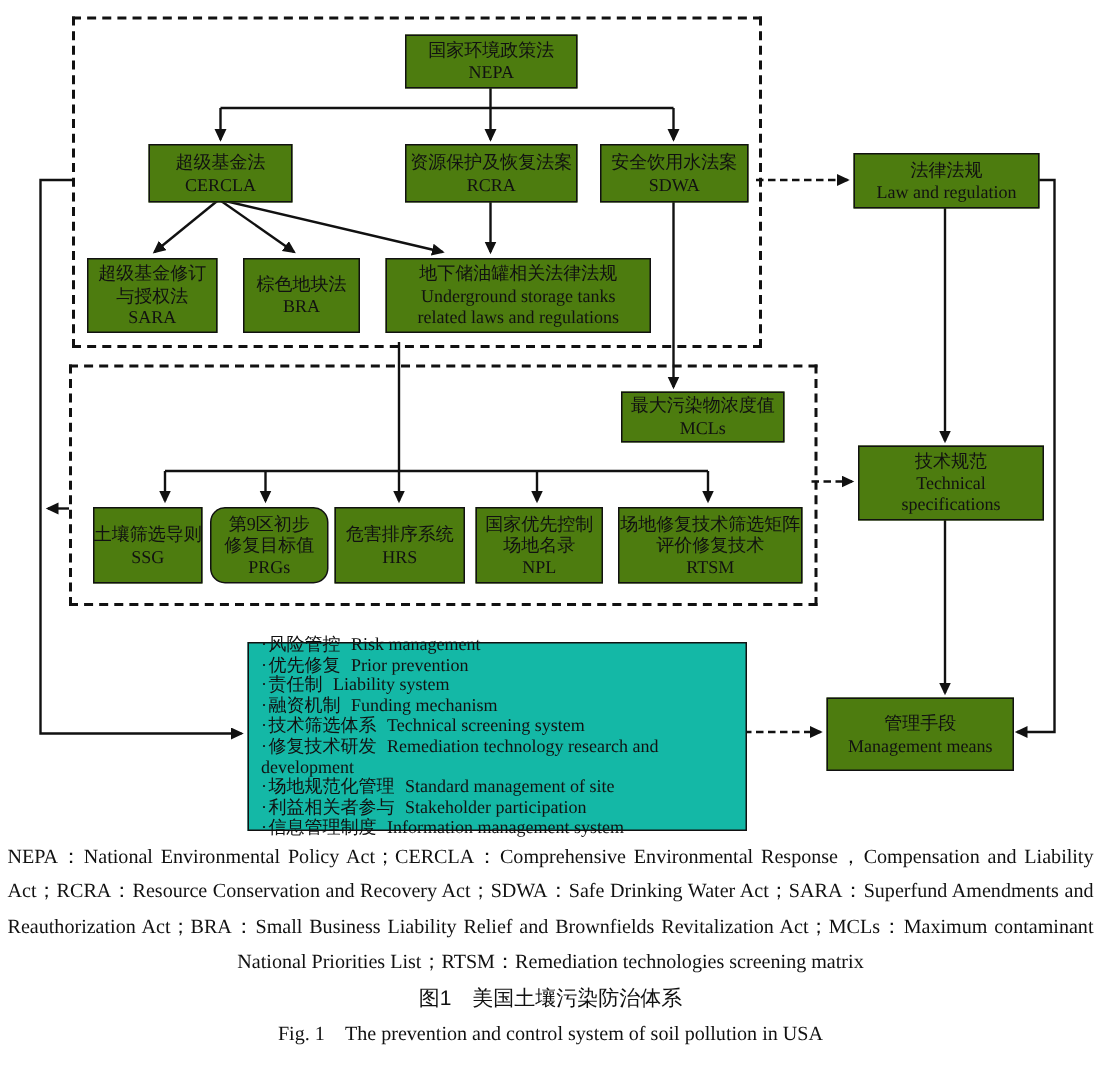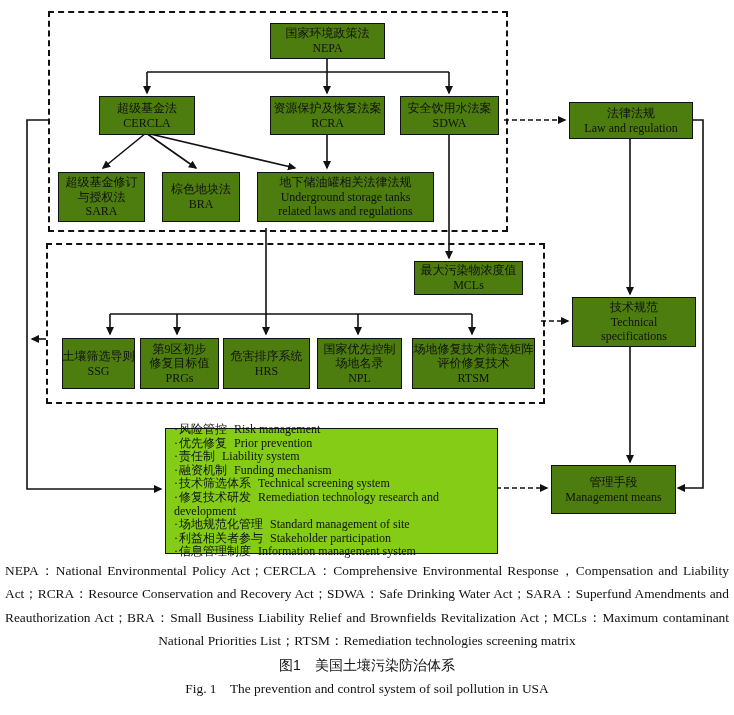--- a/index.html
+++ b/index.html
@@ -5,21 +5,21 @@
   html,body{margin:0;padding:0;background:#fff;}
   .stage{position:relative;width:734px;height:715px;background:#fff;
          font-family:"Liberation Serif","DejaVu Serif",serif;color:#111;overflow:hidden;}
   .connectors{position:absolute;left:0;top:0;width:734px;height:715px;pointer-events:none;}
   .dashed-frame{position:absolute;border:2px dashed #111;background:transparent;}
   .node{position:absolute;border:1.6px solid #111;background:#4d7c0f;display:flex;
         flex-direction:column;justify-content:center;align-items:center;text-align:center;
         font-size:12px;line-height:1.22;}
   .node .zh{white-space:nowrap;}
   .node .en{white-space:nowrap;}
-  .list-box{position:absolute;border:1.6px solid #111;background:#84cc16;display:flex;
+  .list-box{position:absolute;border:1.6px solid #111;background:#14b8a6;display:flex;
             align-items:center;}
   .list-box ul{list-style:none;margin:0;padding:0 0 0 8px;font-size:12px;line-height:13.6px;}
   .list-box li::before{content:"·";margin-right:1px;}
   .list-box .en{margin-left:7px;}
   .caption{position:absolute;left:5px;right:5px;top:559px;font-size:13.4px;line-height:23.4px;}
   .legend-line{text-align:justify;text-align-last:justify;white-space:nowrap;}
   .legend-line.center{text-align-last:center;white-space:normal;}
   .fig-title-zh{text-align:center;font-family:"Liberation Sans","DejaVu Sans",sans-serif;
                 font-size:14px;margin-top:1px;}
   .fig-title-en{text-align:center;font-size:13.4px;}
@@ -118,21 +118,21 @@
   <div class="node" style="left:414px;top:261px;width:107px;height:32px;">
     <div class="zh">最大污染物浓度值</div>
     <div class="en">MCLs</div>
   </div>
 
   <div class="node" style="left:62px;top:338px;width:71px;height:49px;">
     <div class="zh">土壤筛选导则</div>
     <div class="en">SSG</div>
   </div>
 
-  <div class="node" style="left:140px;top:338px;width:77px;height:49px;">
+  <div class="node" style="left:140px;top:338px;width:77px;height:49px;border-radius:10px;">
     <div class="zh">第9区初步</div>
     <div class="zh">修复目标值</div>
     <div class="en">PRGs</div>
   </div>
 
   <div class="node" style="left:223px;top:338px;width:85px;height:49px;">
     <div class="zh">危害排序系统</div>
     <div class="en">HRS</div>
   </div>
 

